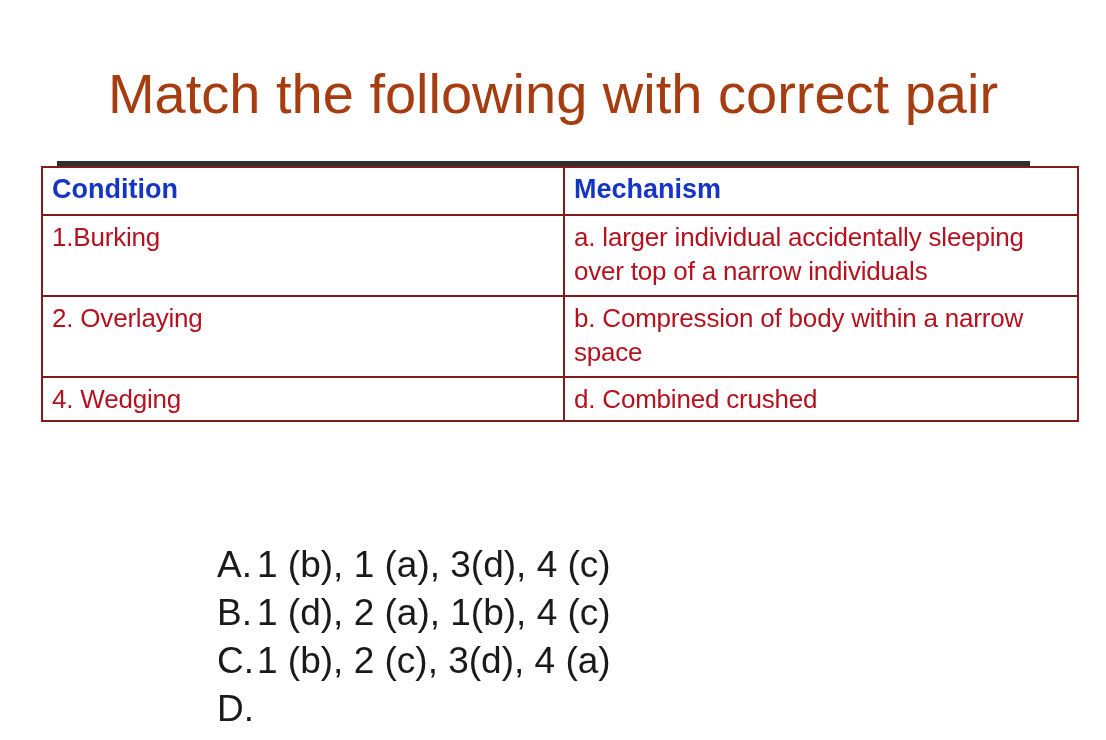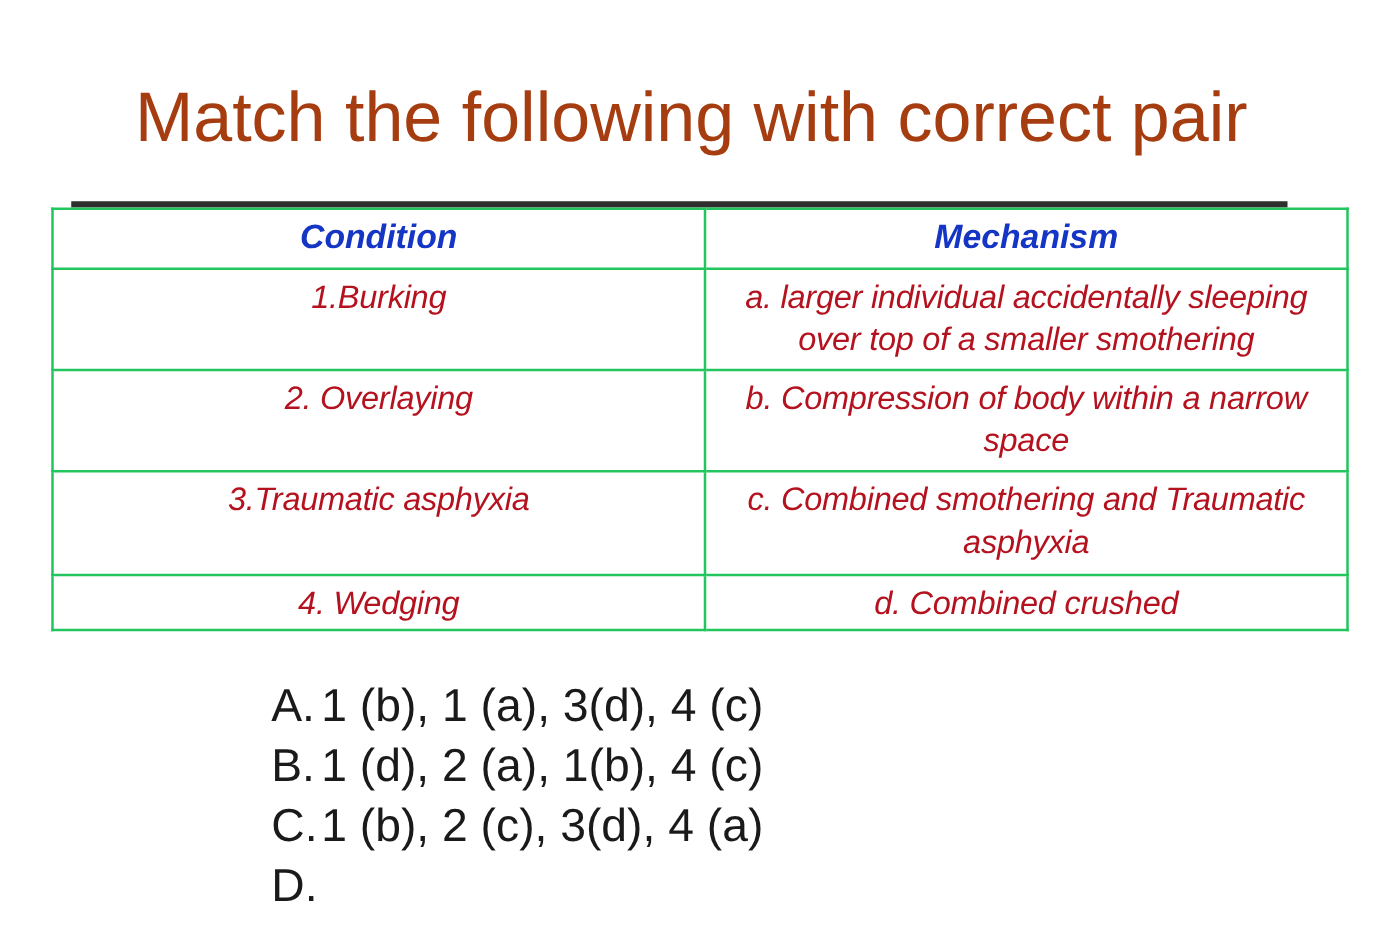--- a/index.html
+++ b/index.html
@@ -35,25 +35,24 @@
   }
   table.match-table {
     position: absolute;
     left: 41px;
     top: 166px;
     width: 1036px;
     border-collapse: collapse;
     table-layout: fixed;
   }
   table.match-table td, table.match-table th {
-    border: 2px solid #22c55e;
+    border: 2px solid #7f1d1d;
     vertical-align: top;
-    text-align: center;
+    text-align: left;
     padding: 4px 9px;
-    font-style: italic;
   }
   th.hdr {
     font-size: 27px;
     font-weight: 700;
     color: #1535C4;
     height: 48px;
     line-height: 34px;
   }
   td.cell {
     font-size: 26px;
@@ -98,31 +97,26 @@
       <col class="c-right">
     </colgroup>
     <tbody>
         <tr>
       <th class="hdr">Condition</th>
       <th class="hdr">Mechanism</th>
     </tr>
     <tr class="r-tall">
       <td class="cell">1.Burking</td>
       <td class="cell">a. larger individual accidentally sleeping
-over top of a smaller smothering</td>
+over top of a narrow individuals</td>
     </tr>
     <tr class="r-tall">
       <td class="cell">2. Overlaying</td>
       <td class="cell">b. Compression of body within a narrow
 space</td>
-    </tr>
-    <tr class="r-tall3">
-      <td class="cell">3.Traumatic asphyxia</td>
-      <td class="cell">c. Combined smothering and Traumatic
-asphyxia</td>
     </tr>
     <tr class="r-short">
       <td class="cell">4. Wedging</td>
       <td class="cell">d. Combined crushed</td>
     </tr>
   </tbody>
     </table>
 
   <div class="options">
     <div class="option">

